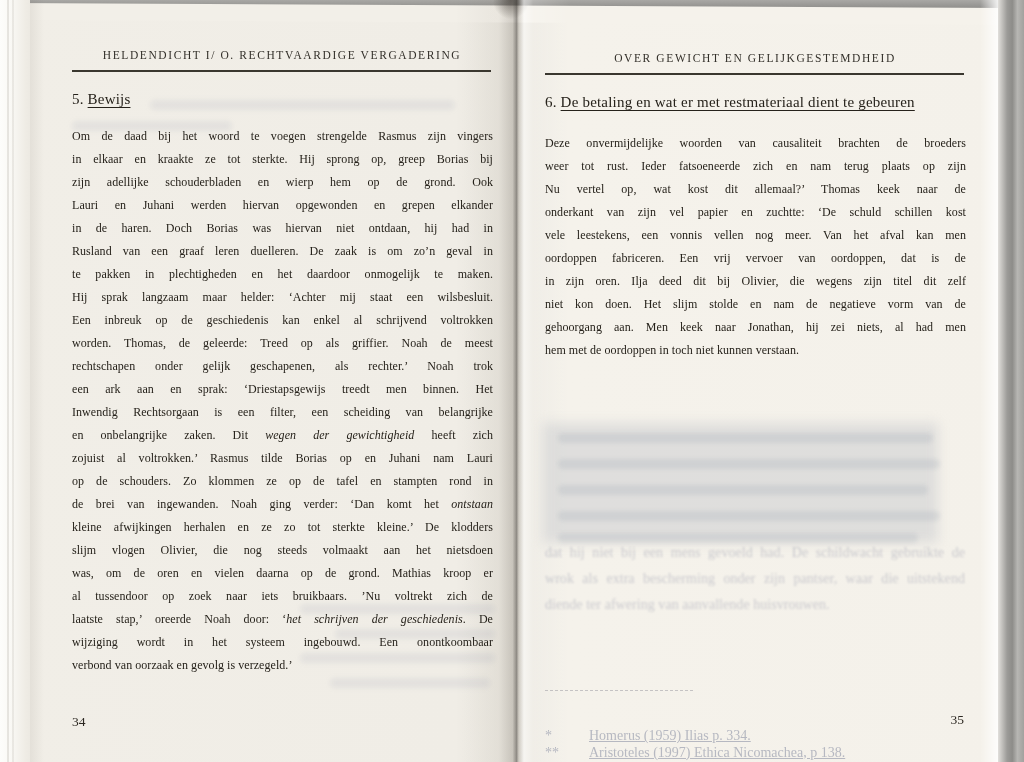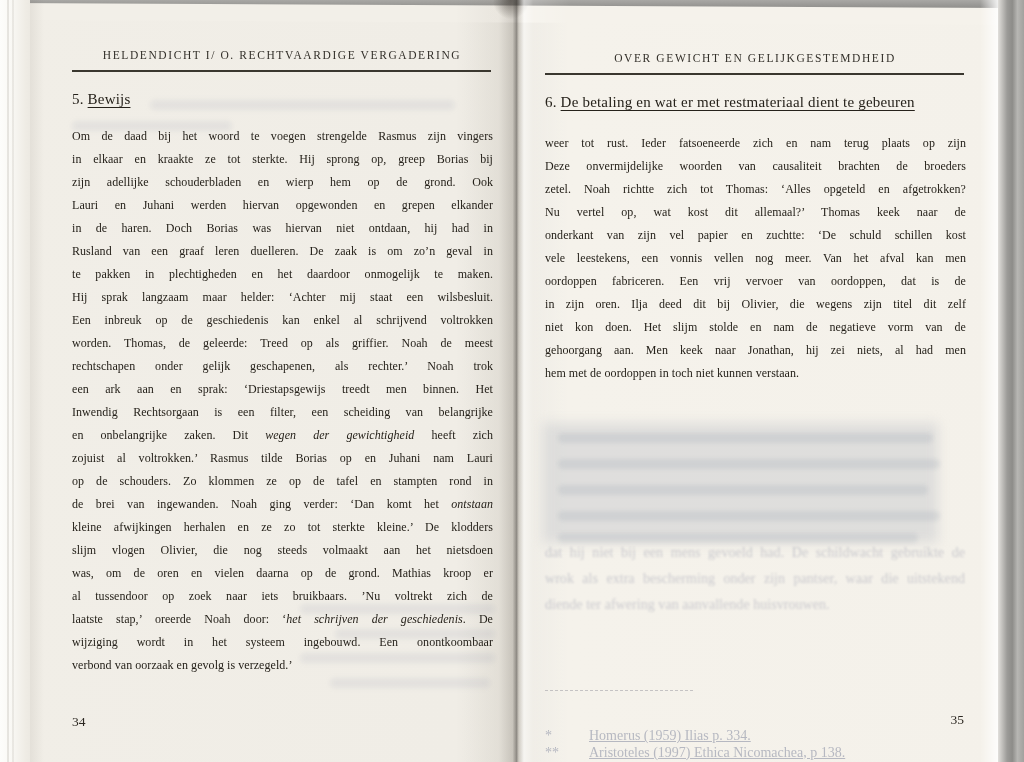--- a/index.html
+++ b/index.html
@@ -119,23 +119,22 @@
 
   <div class="page-num" style="left:72px;top:714px;">34</div>
 
   <div class="running-head" style="left:545px;top:52px;">OVER GEWICHT EN GELIJKGESTEMDHEID</div>
   <div class="head-rule" style="left:545px;top:73px;"></div>
   <h2 class="section-heading" style="left:545px;top:94px;">
     <span>6.</span>
     <span class="u">De betaling en wat er met restmateriaal dient te gebeuren</span>
   </h2>
   <div class="body" style="left:545px;top:136px;" id="right-body">
+      <div class="line"><span>Deze onvermijdelijke woorden van causaliteit brachten de broeders</span></div>
       <div class="line"><span>weer tot rust. Ieder fatsoeneerde zich en nam terug plaats op zijn</span></div>
-      <div class="line"><span>Deze onvermijdelijke woorden van causaliteit brachten de broeders</span></div>
-      <div class="line"><span>zetel. Noah richtte zich tot Thomas: ‘Alles opgeteld en afgetrokken?</span></div>
       <div class="line"><span>Nu vertel op, wat kost dit allemaal?’ Thomas keek naar de</span></div>
       <div class="line"><span>onderkant van zijn vel papier en zuchtte: ‘De schuld schillen kost</span></div>
       <div class="line"><span>vele leestekens, een vonnis vellen nog meer. Van het afval kan men</span></div>
       <div class="line"><span>oordoppen fabriceren. Een vrij vervoer van oordoppen, dat is de</span></div>
       <div class="line"><span>in zijn oren. Ilja deed dit bij Olivier, die wegens zijn titel dit zelf</span></div>
       <div class="line"><span>niet kon doen. Het slijm stolde en nam de negatieve vorm van de</span></div>
       <div class="line"><span>gehoorgang aan. Men keek naar Jonathan, hij zei niets, al had men</span></div>
       <div class="line last"><span>hem met de oordoppen in toch niet kunnen verstaan.</span></div>
     </div>
 

